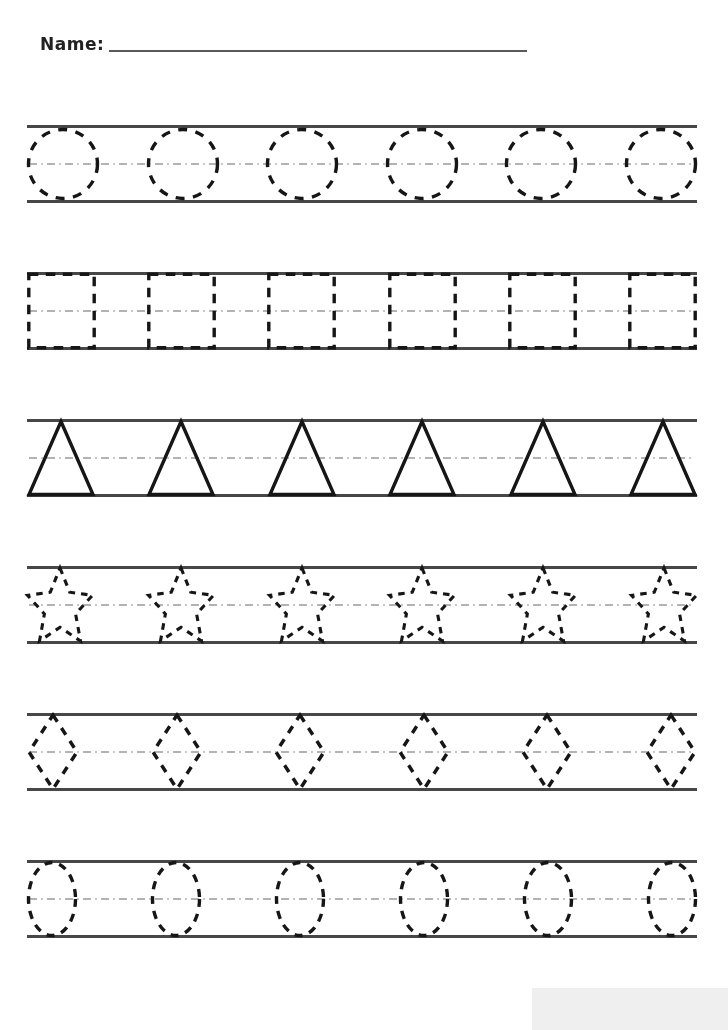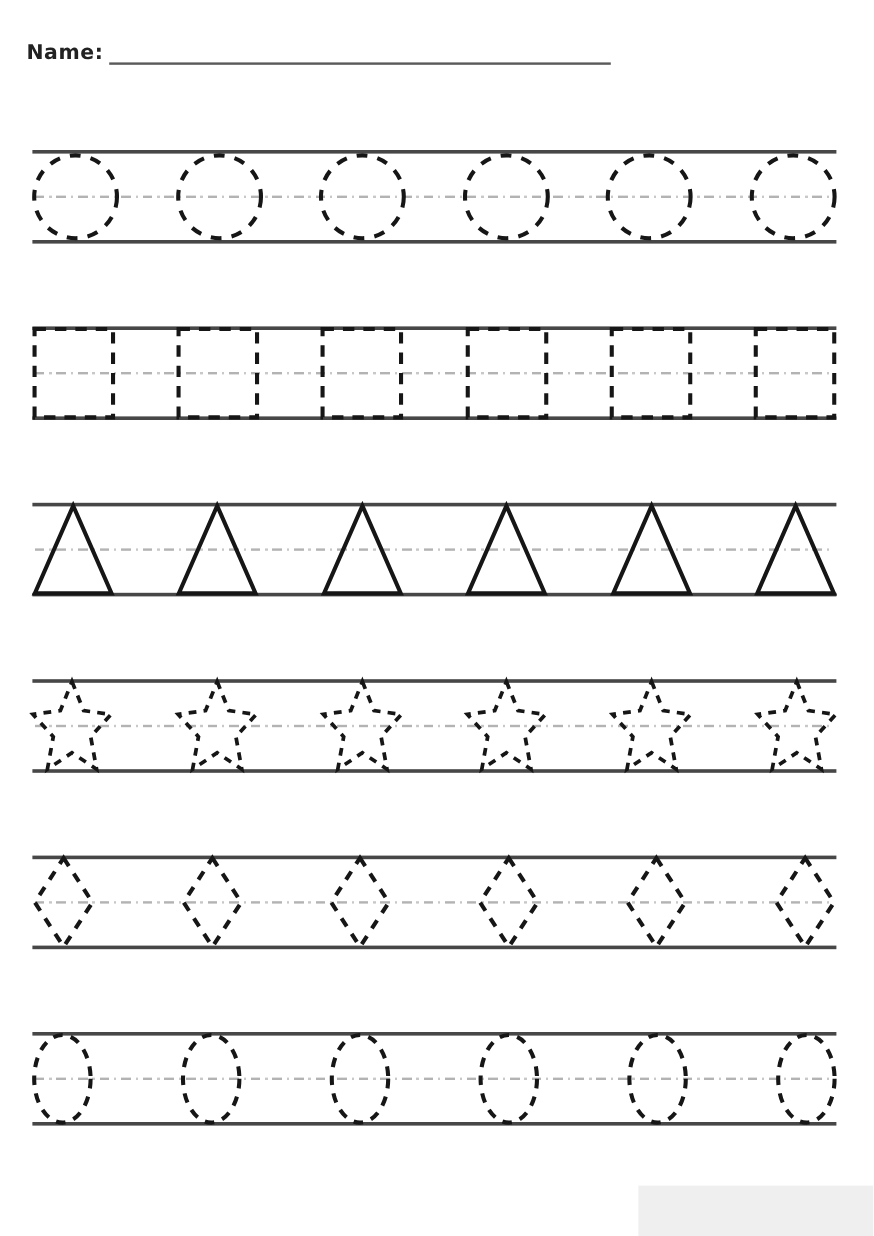--- a/index.html
+++ b/index.html
@@ -5,22 +5,22 @@
   html,body{margin:0;padding:0;background:#fff;}
   .page{
     position:relative;
     width:728px;height:1030px;
     background:var(--paper,#fff);
     font-family:"DejaVu Sans", sans-serif;
     overflow:hidden;
   }
   
   .header{
-    position:absolute;left:22px;top:34px;
-    display:flex;align-items:center;
+    position:absolute;left:40px;top:34px;
+    display:flex;align-items:flex-start;
   }
   .name-label{
     font-size:17px;
     font-weight:bold;
     color:var(--name-text,#222);
     letter-spacing:.5px;
     line-height:1.2;
     padding-bottom:2px;
   }
   .name-line{

